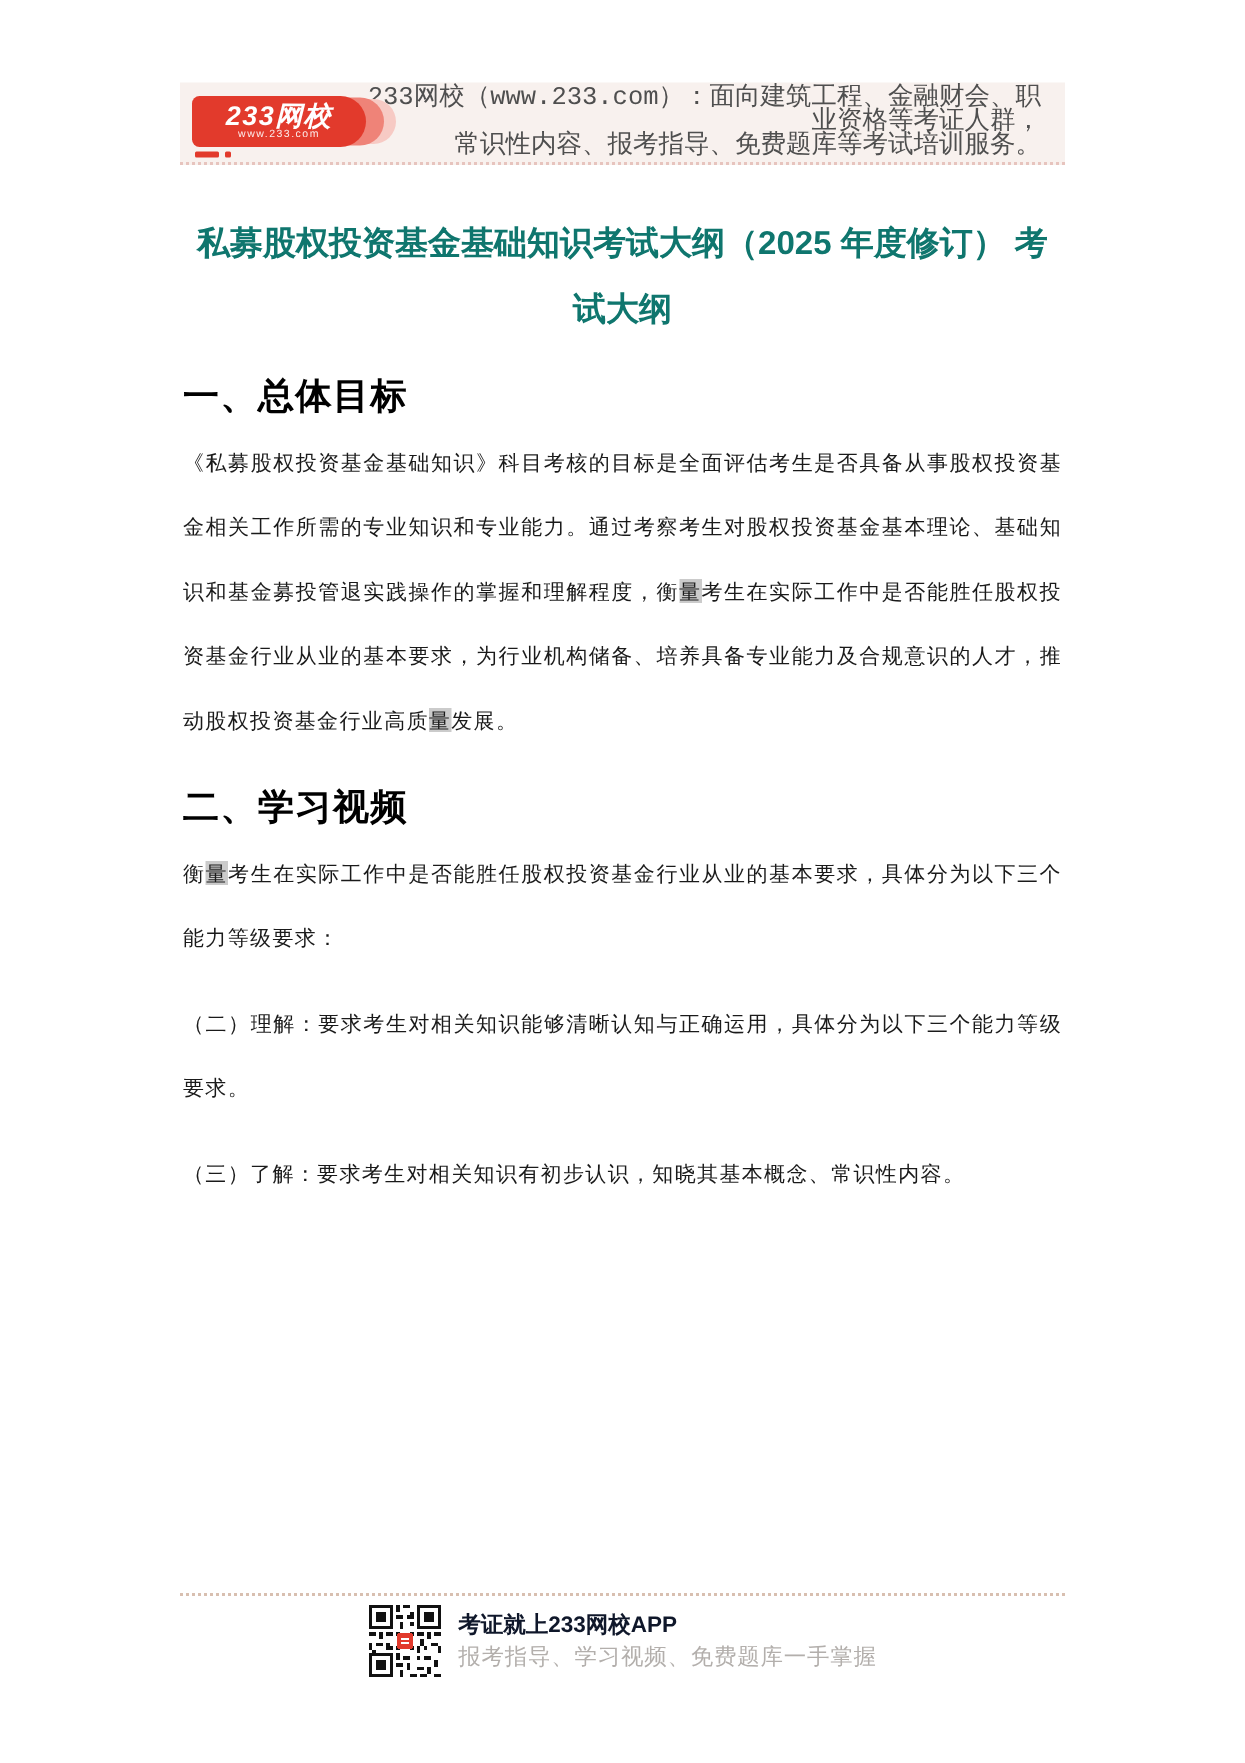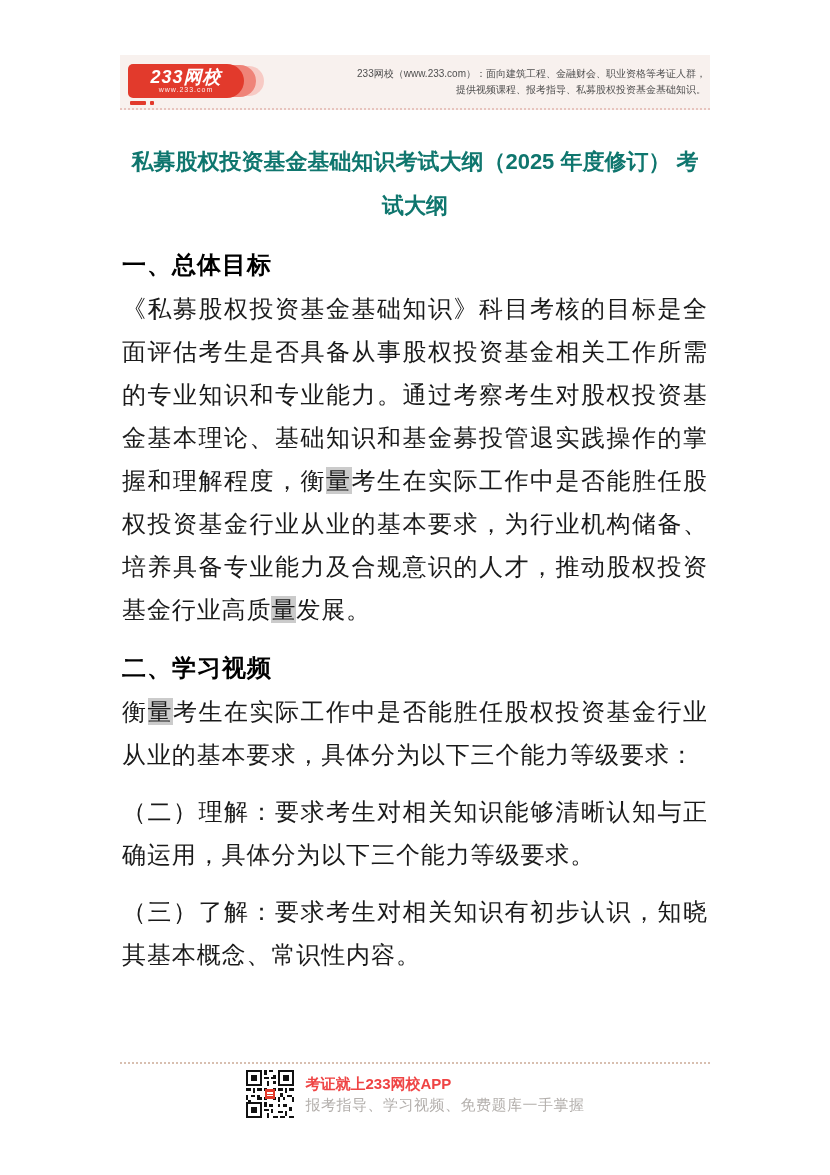--- a/index.html
+++ b/index.html
@@ -34,53 +34,53 @@
     border-radius:5px 17px 17px 5px;
     display:flex; flex-direction:column; align-items:center; justify-content:center;
     color:#fff;
   }
   .logo-brand { font-size:18px; font-weight:bold; font-style:italic; letter-spacing:1px; line-height:18px; }
   .logo-url { font-size:7px; letter-spacing:1px; opacity:.9; line-height:8px; }
   .logo-underline { position:absolute; left:2px; top:37px; display:flex; align-items:center; gap:4px; }
   .logo-dash { width:16px; height:4px; background:var(--brand,#e23a2c); border-radius:1px; }
   .logo-dot { width:4px; height:4px; background:var(--brand,#e23a2c); border-radius:1px; }
 
-  .tagline { text-align:right; font-size:10px; color:#4f4f4f; line-height:16px; padding-right:4px; }
+  .tagline { text-align:right; font-size:17px; color:#4f4f4f; line-height:16px; padding-right:16px;font-family:Liberation Mono, monospace; }
 
   
   .content { position:absolute; left:122px; top:110px; width:586px; color:#1a1a1a; }
 
   .doc-title {
     margin:30px 0 8px;
     font-size:22px; font-weight:bold; color:#0f766e;
     text-align:center; line-height:44px;
     letter-spacing:0;
   }
   h2.sec-heading {
     margin:25px 0 10px;
     font-size:24px; font-weight:bold; color:#000;
     line-height:24px; letter-spacing:1px;
   }
   p.para {
     margin:0 0 14px;
-    font-size:24px; line-height:43px; letter-spacing:0.9px;
+    font-size:14px; line-height:43px; letter-spacing:0.9px;
     text-align:justify;
   }
   .hl { background:#cbcbcb; }
 
   
   .footer {
     position:absolute; left:120px; top:1062px; width:590px;
     border-top:2px dotted #d8bfb0;
     padding-top:6px;
   }
   .footer-inner { display:flex; justify-content:center; align-items:flex-start; gap:12px; }
   .qr { width:48px; height:48px; display:block; }
   .footer-text { padding-top:4px; }
-  .footer-title { font-size:15px; font-weight:bold; color:#ef4444; line-height:20px; }
+  .footer-title { font-size:15px; font-weight:bold; color:#0f172a; line-height:20px; }
   .footer-sub { font-size:15px; color:#b3afac; line-height:16px; margin-top:3px; letter-spacing:0.5px; }
 </style>
 </head>
 <body>
 
 <div class="page">
 
   <div class="banner">
     <div class="logo-wrap">
       <div class="logo-swoosh2"></div>
@@ -89,21 +89,21 @@
         <div class="logo-brand">233网校</div>
         <div class="logo-url">www.233.com</div>
       </div>
       <div class="logo-underline">
         <div class="logo-dash"></div>
         <div class="logo-dot"></div>
       </div>
     </div>
     <div class="tagline">
       <div>233网校（www.233.com）：面向建筑工程、金融财会、职业资格等考证人群，</div>
-      <div>提供视频课程、报考指导、私募股权投资基金基础知识。</div>
+      <div>常识性内容、报考指导、免费题库等考试培训服务。</div>
     </div>
   </div>
 
   <div class="content">
 
     <h1 class="doc-title">私募股权投资基金基础知识考试大纲（2025 年度修订） 考试大纲</h1>
 
     <section>
       <h2 class="sec-heading">一、总体目标</h2>
       <p class="para"><span>《私募股权投资基金基础知识》科目考核的目标是全面评估考生是否具备从事股权投资基金相关工作所需的专业知识和专业能力。通过考察考生对股权投资基金基本理论、基础知识和基金募投管退实践操作的掌握和理解程度，衡</span><span class="hl">量</span><span>考生在实际工作中是否能胜任股权投资基金行业从业的基本要求，为行业机构储备、培养具备专业能力及合规意识的人才，推动股权投资基金行业高质</span><span class="hl">量</span><span>发展。</span></p>

